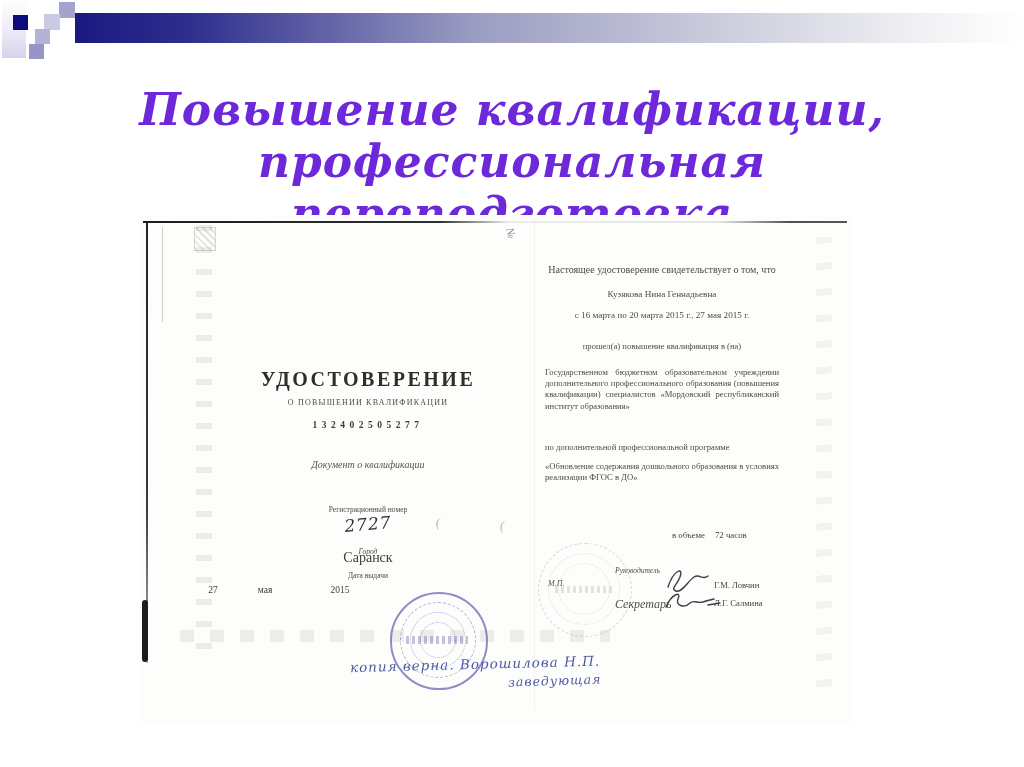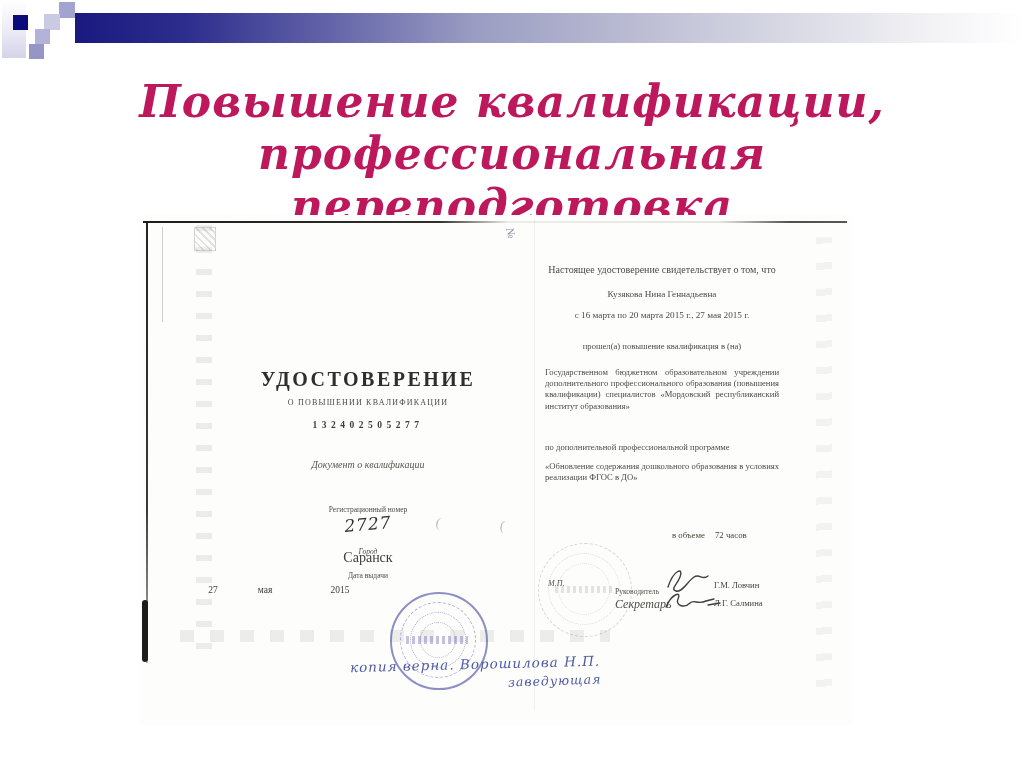--- a/index.html
+++ b/index.html
@@ -13,24 +13,24 @@
   .sq{position:absolute;}
   .sq-dark{left:13px;top:15px;width:15px;height:15px;background:#0b0b7b;}
   .sq-a{left:59px;top:2px;width:16px;height:16px;background:#a3a3cf;}
   .sq-b{left:44px;top:14px;width:16px;height:16px;background:#cacae4;}
   .sq-c{left:35px;top:29px;width:15px;height:15px;background:#b3b3d8;}
   .sq-d{left:29px;top:44px;width:15px;height:15px;background:#9595c6;}
   .top-bar{left:75px;top:13px;width:949px;height:30px;
     background:linear-gradient(90deg,#191980 0%,#2e2e8e 12%,#9a9cc2 42%,#c6c7d9 65%,#f2f2f5 90%,#ffffff 100%);}
 
   
-  .slide-title{left:72px;top:76px;width:880px;text-align:center;
+  .slide-title{left:72px;top:84px;width:880px;text-align:center;
     font-family:"DejaVu Serif","Liberation Serif",serif;
     font-style:italic;font-weight:bold;font-size:44px;line-height:1.18;
-    color:#be185d;letter-spacing:1px;}
+    color:#6d28d9;letter-spacing:1px;}
 
   
   .cert{left:140px;top:215px;width:712px;height:510px;background:#fdfdfc;}
   .cert *{position:absolute;}
 
   
   .a-topline{left:3px;top:6px;width:704px;height:2px;
     background:linear-gradient(90deg,#1d1d1d 0%,#2f2f2f 42%,rgba(120,120,120,.12) 52%,rgba(120,120,120,.18) 82%,#4f4f4f 92%,#585858 100%);}
   .a-vline{left:6px;top:8px;width:2px;height:440px;
     background:linear-gradient(180deg,#232323 0%,#3a3a3a 65%,rgba(70,70,70,.35) 100%);}
@@ -71,21 +71,21 @@
   .rp-intro{top:49px;font-size:10px;text-align:center;}
   .rp-name{top:74px;font-size:9.2px;text-align:center;}
   .rp-dates{top:95px;font-size:9.2px;text-align:center;}
   .rp-completed{top:126px;font-size:8.6px;text-align:center;}
   .rp-inst{top:152px;font-size:8.6px;line-height:11.2px;text-align:justify;}
   .rp-proglabel{top:227px;font-size:8.6px;}
   .rp-prog{top:246px;font-size:8.6px;line-height:11.2px;text-align:justify;}
   .rp-volume{left:532px;top:315px;width:130px;font-size:8.8px;color:#44443e;}
   .rp-volume .gap{display:inline-block;width:10px;}
   .rp-mp{left:408px;top:364px;font-size:8px;font-style:italic;color:#55554f;}
-  .rp-headlabel{left:475px;top:372px;font-size:7.6px;color:#50504a;}
+  .rp-headlabel{left:475px;top:351px;font-size:7.6px;font-style:italic;color:#50504a;}
   .rp-secrlabel{left:475px;top:382px;font-size:12px;font-style:italic;color:#50504a;}
   .rp-headname{left:574px;top:365px;font-size:8.6px;color:#44443e;}
   .rp-secrname{left:574px;top:383px;font-size:8.6px;color:#44443e;}
   .rp-sig{left:522px;top:348px;width:60px;height:56px;}
 
   
   .stamp{border-radius:50%;}
   .stamp-blue{left:250px;top:377px;width:94px;height:94px;border:2px solid rgba(90,90,170,.75);opacity:.9;}
   .stamp-blue .r1{left:8px;top:8px;width:74px;height:74px;border:1.5px dashed rgba(100,100,180,.6);border-radius:50%;}
   .stamp-blue .r2{left:18px;top:18px;width:54px;height:54px;border:1.5px dotted rgba(100,100,180,.6);border-radius:50%;}

